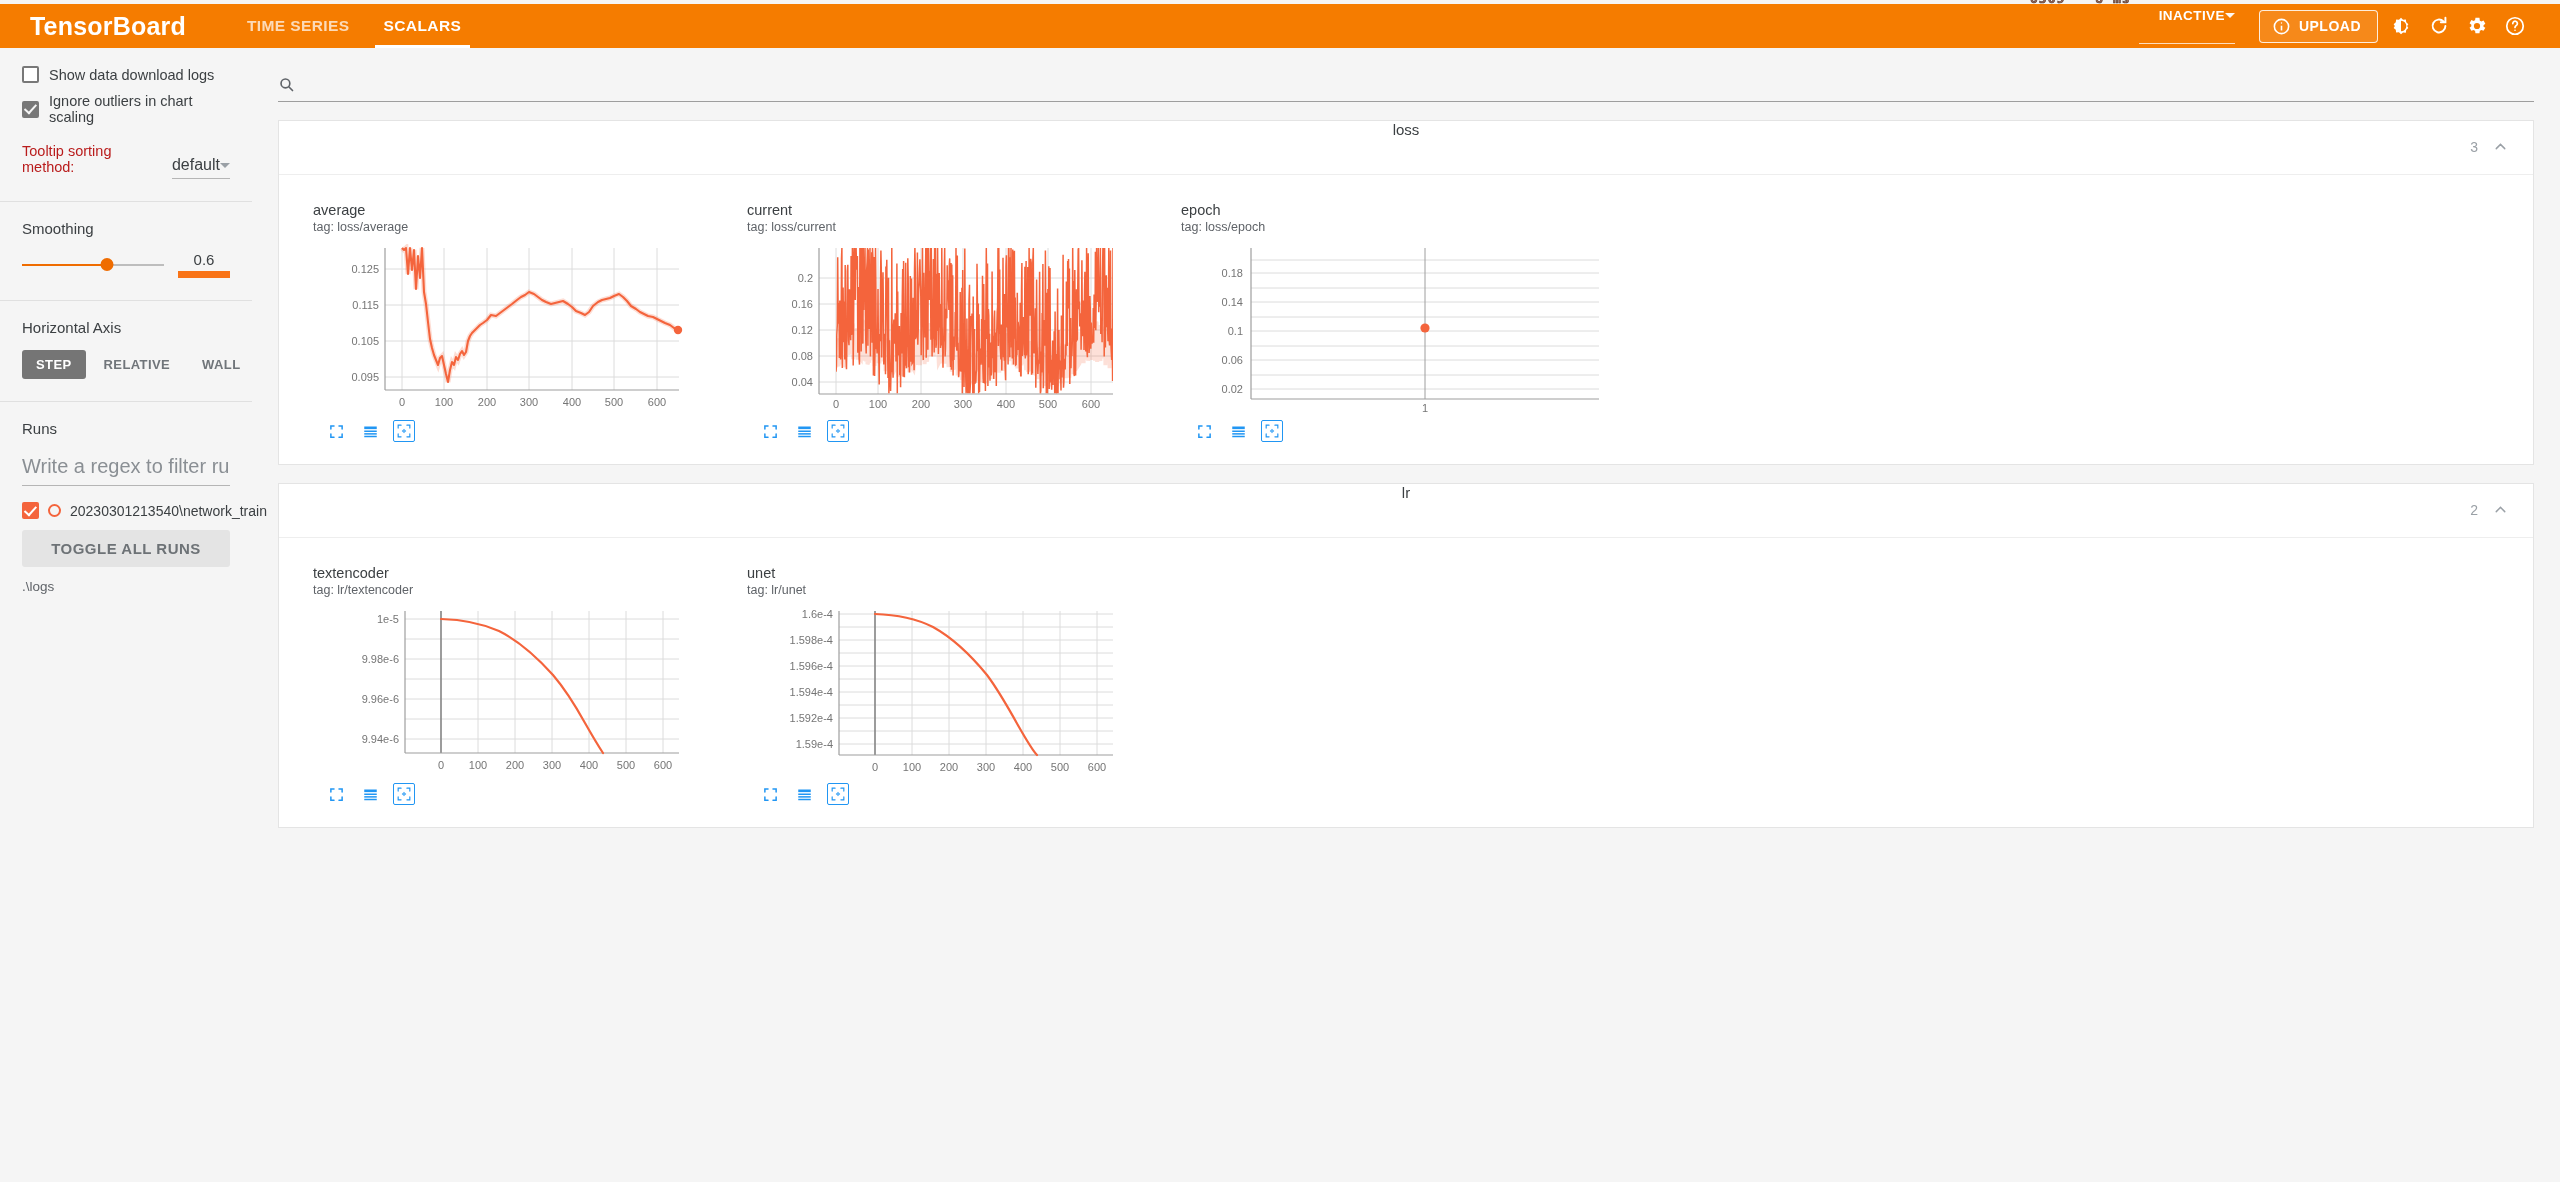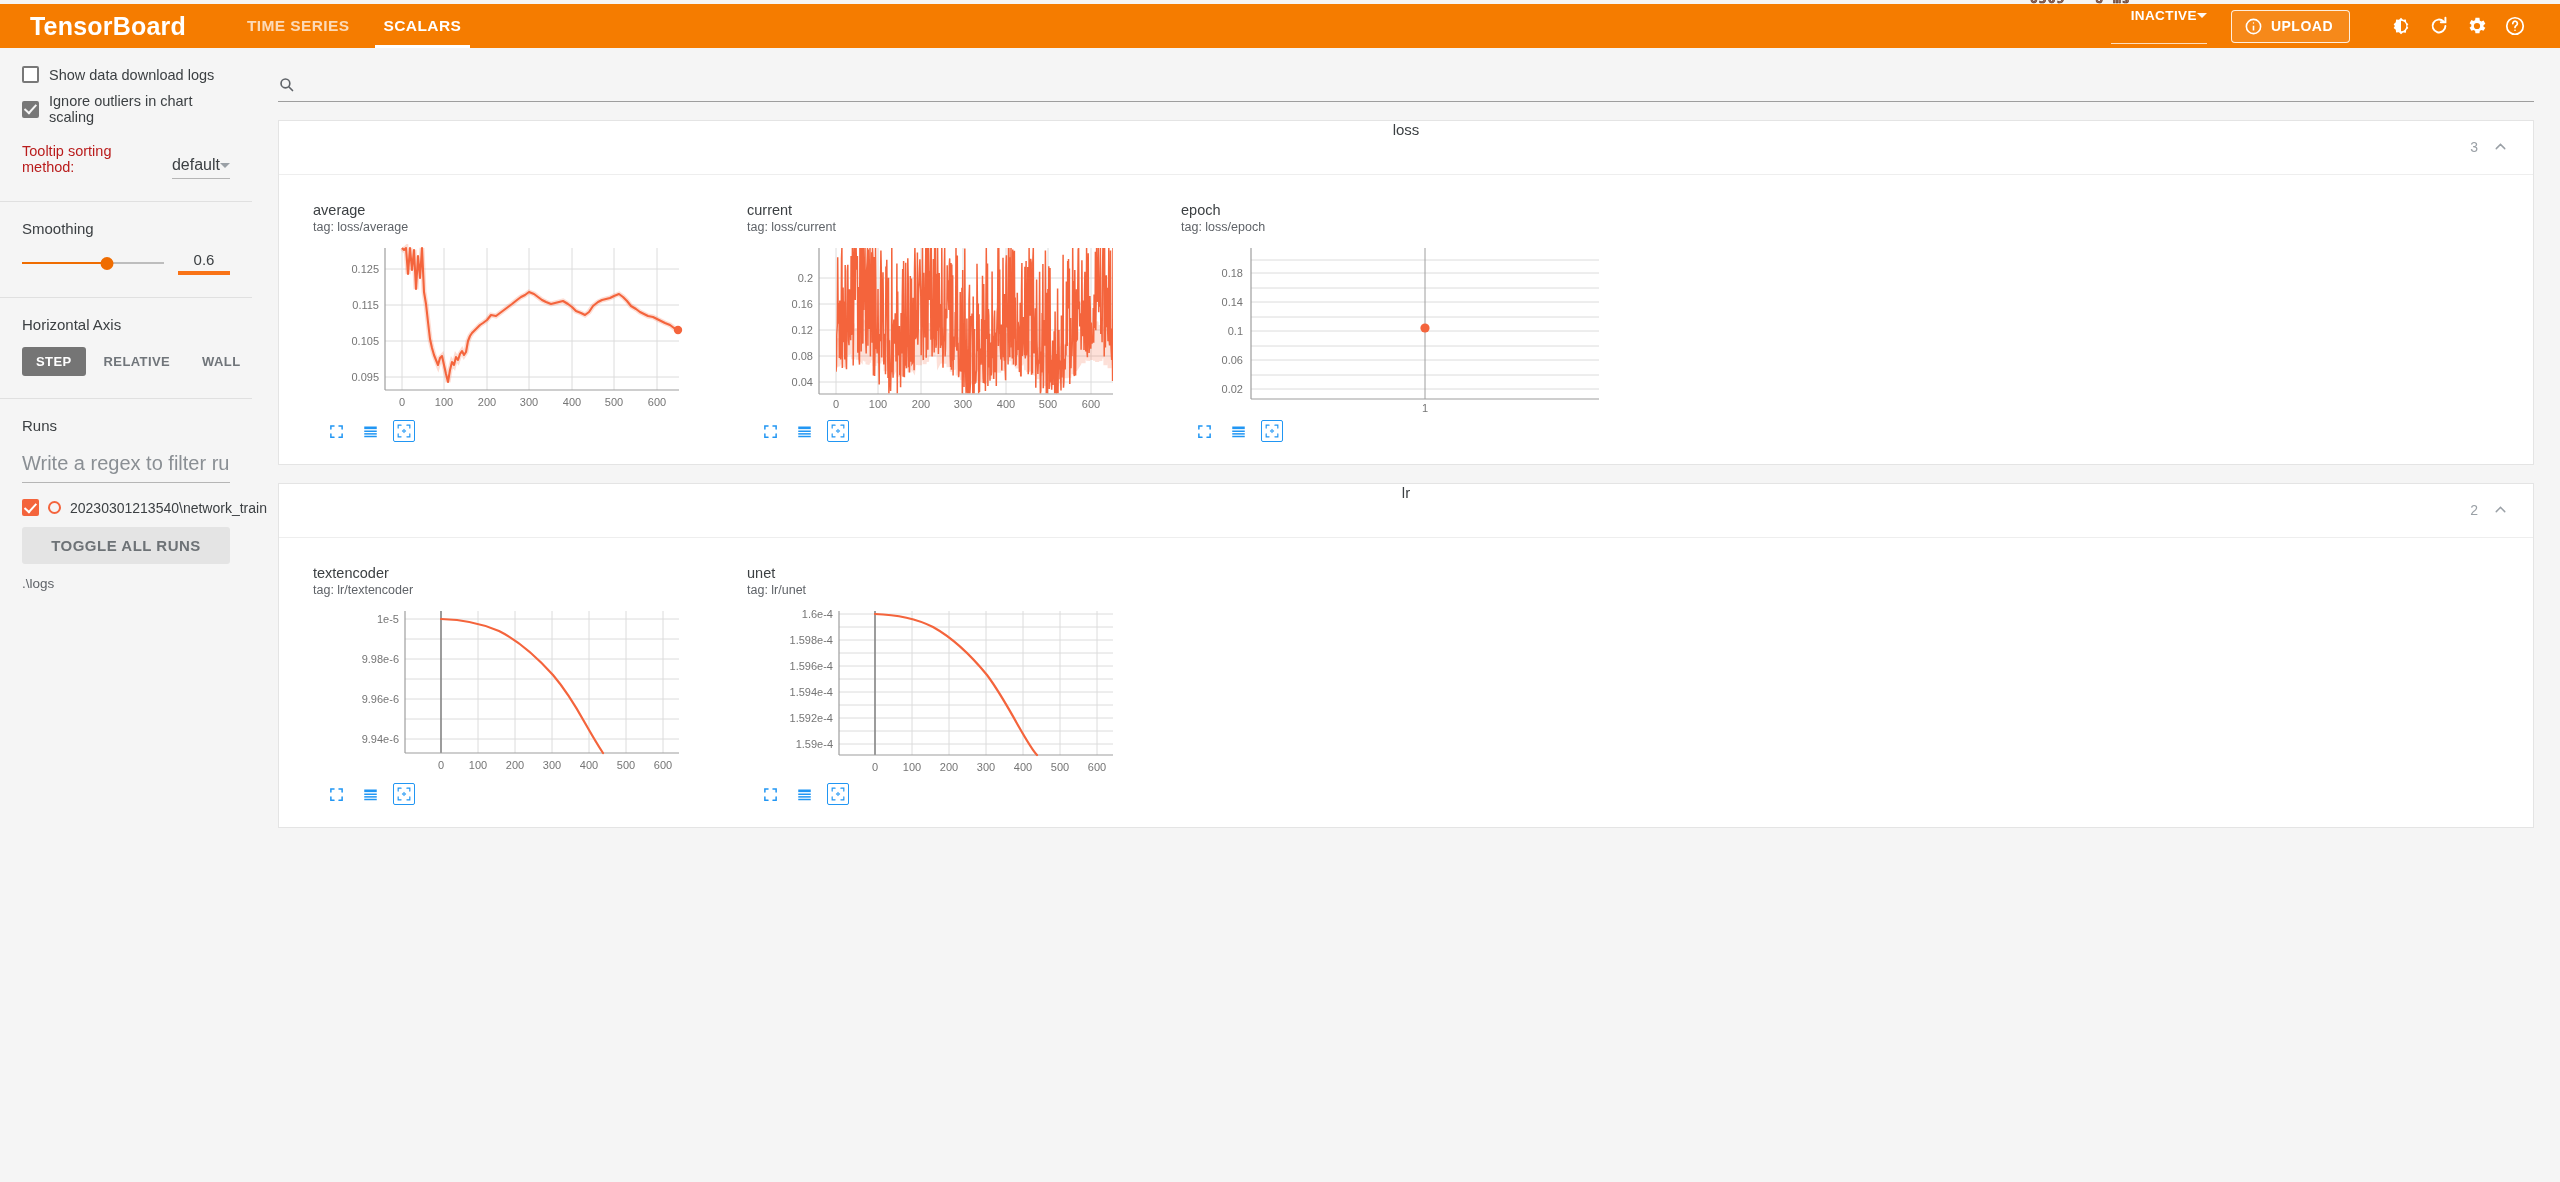--- a/index.html
+++ b/index.html
@@ -64,21 +64,21 @@
   .caret-down {
     width:0;height:0;border-left:5px solid transparent;
     border-right:5px solid transparent;border-top:5px solid rgba(255,255,255,.95);
   }
   #upload-btn {
     display:flex;align-items:center;gap:8px;
     border:1px solid rgba(255,255,255,.85); border-radius:4px;
     background: rgba(255,255,255,.10);
     padding: 6px 16px 6px 12px; cursor:pointer;
     color:#fff; font-size:14px; font-weight:bold; letter-spacing:.5px;
-    margin-right: 32px;
+    margin-right: 4px;
   }
   .icon-btn {
     width:38px;height:38px; display:flex;align-items:center;justify-content:center;
     cursor:pointer; border-radius:50%;
   }
   svg { display:block; }
 
   
   #sidebar {
     position:absolute; top:48px; left:0; width:252px; bottom:0;
@@ -118,21 +118,21 @@
 
   #smooth-row { display:flex; align-items:center; gap:14px; }
   #slider { position:relative; flex:1; height:18px; display:flex; align-items:center; cursor:pointer; }
   #slider .track { position:absolute;left:0;right:0;height:2px;background:#bdbdbd; }
   #slider .fill  { position:absolute;left:0;height:2px;background:#ef6c00;width:60%; }
   #slider .thumb {
     position:absolute; left:60%; width:13px;height:13px;border-radius:50%;
     background:#ef6c00; transform:translateX(-50%);
   }
   #smooth-val {
-    width:52px; border-bottom:4px solid #f97316; padding-bottom:3px;
+    width:52px; border-bottom:7px solid #f97316; padding-bottom:3px;
     font-size:15px; color:#3c4043; text-align:center; cursor:text;
   }
 
   #axis-btns { display:flex; gap:4px; }
   .axis-btn {
     padding: 7px 14px; font-size:13px; font-weight:bold; letter-spacing:.4px;
     color:#70757a; border-radius:3px; cursor:pointer; white-space:nowrap;
   }
   .axis-btn.active { background:#757575; color:#fff; }
 

